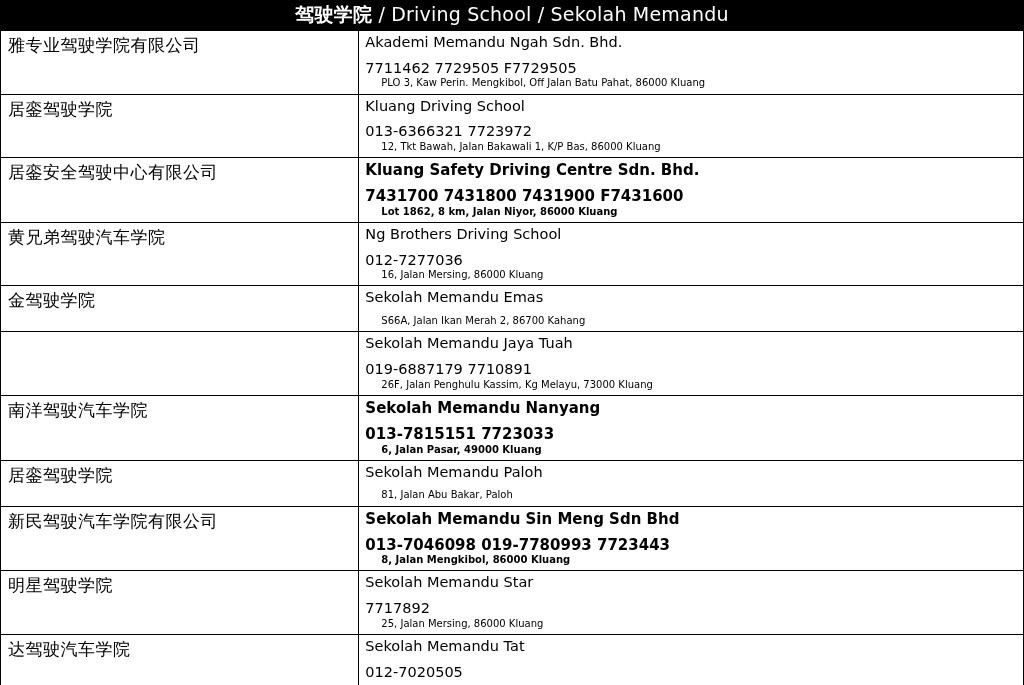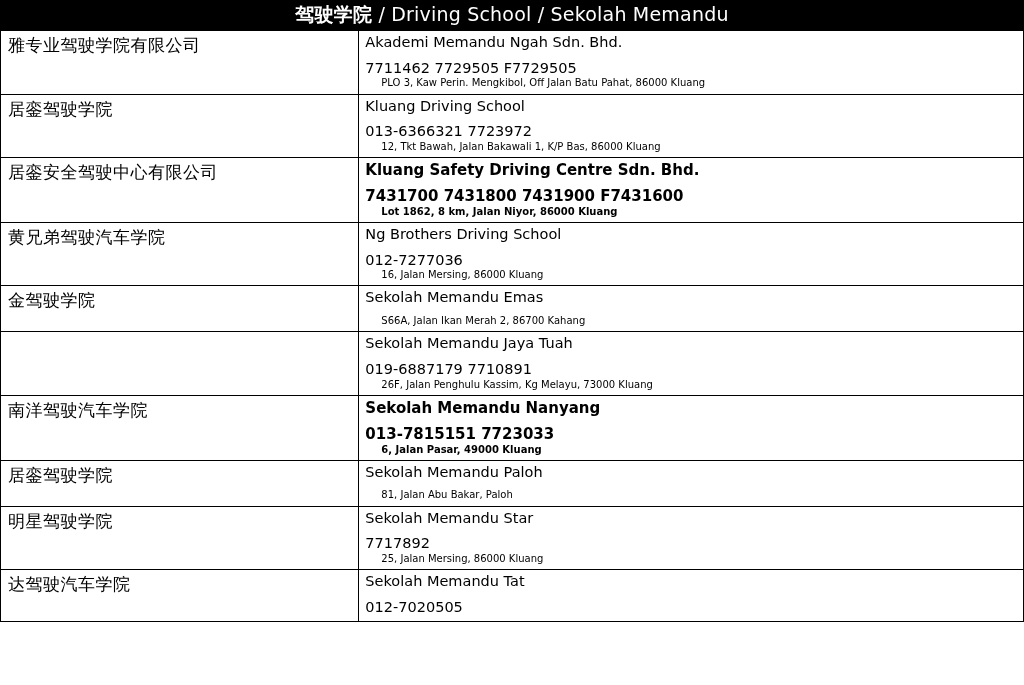--- a/index.html
+++ b/index.html
@@ -224,20 +224,34 @@
               <div class="row-top">
                 <div class="name">Sekolah Memandu Paloh</div>
                 <div class="phones"></div>
               </div>
               <div class="addr">81, Jalan Abu Bakar, Paloh</div>
             </div>
           </td>
         </tr>
         <tr>
           <td>
+            <div class="cn-cell">新民驾驶汽车学院有限公司</div>
+          </td>
+          <td>
+            <div class="main-cell bold">
+              <div class="row-top">
+                <div class="name">Sekolah Memandu Sin Meng Sdn Bhd</div>
+                <div class="phones">013-7046098  019-7780993  7723443</div>
+              </div>
+              <div class="addr">8, Jalan Mengkibol, 86000 Kluang</div>
+            </div>
+          </td>
+        </tr>
+        <tr>
+          <td>
             <div class="cn-cell">明星驾驶学院</div>
           </td>
           <td>
             <div class="main-cell">
               <div class="row-top">
                 <div class="name">Sekolah Memandu Star</div>
                 <div class="phones">7717892</div>
               </div>
               <div class="addr">25, Jalan Mersing, 86000 Kluang</div>
             </div>

